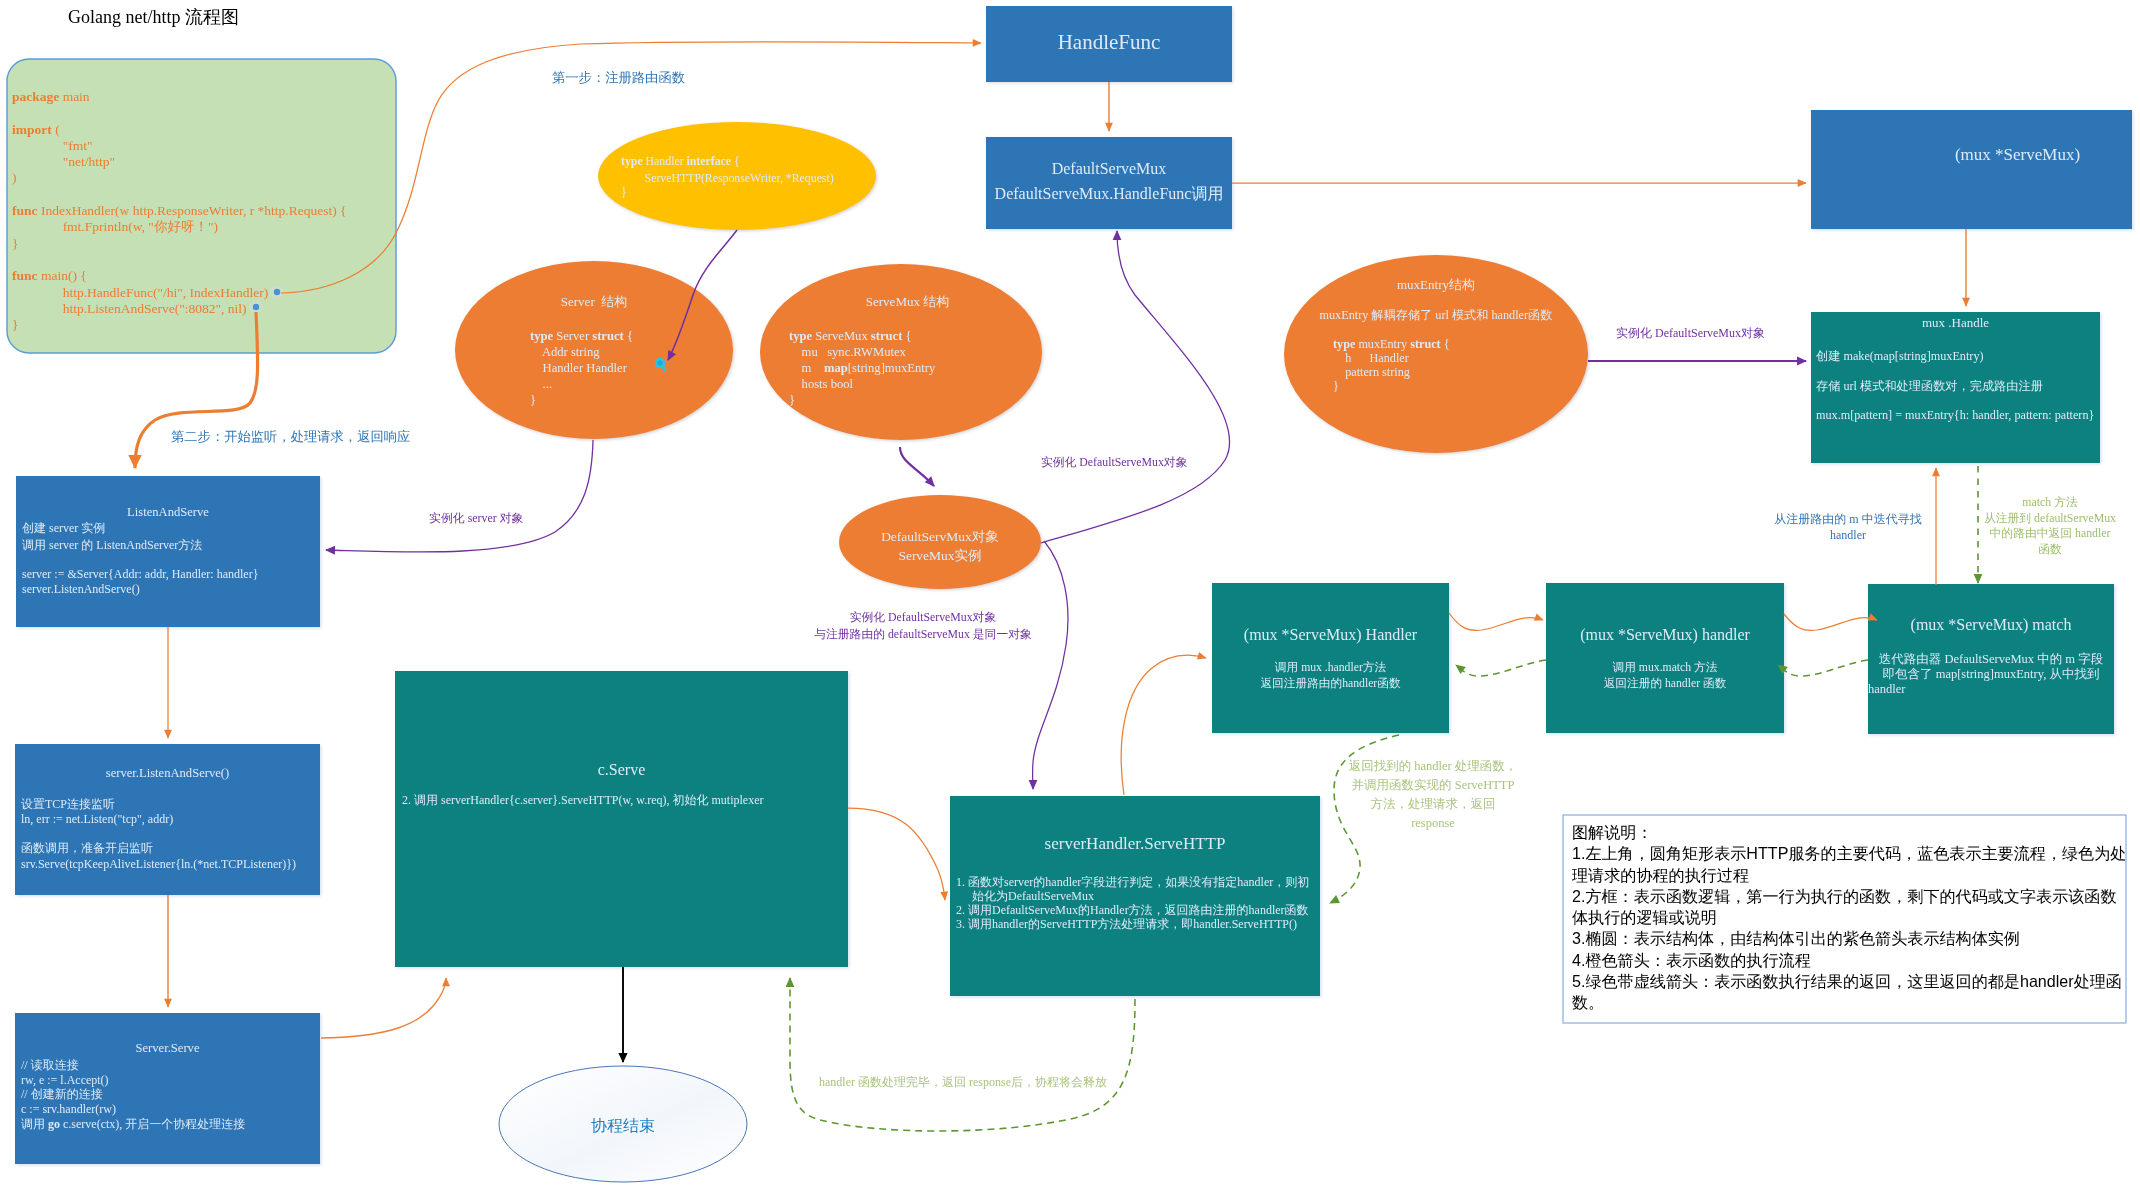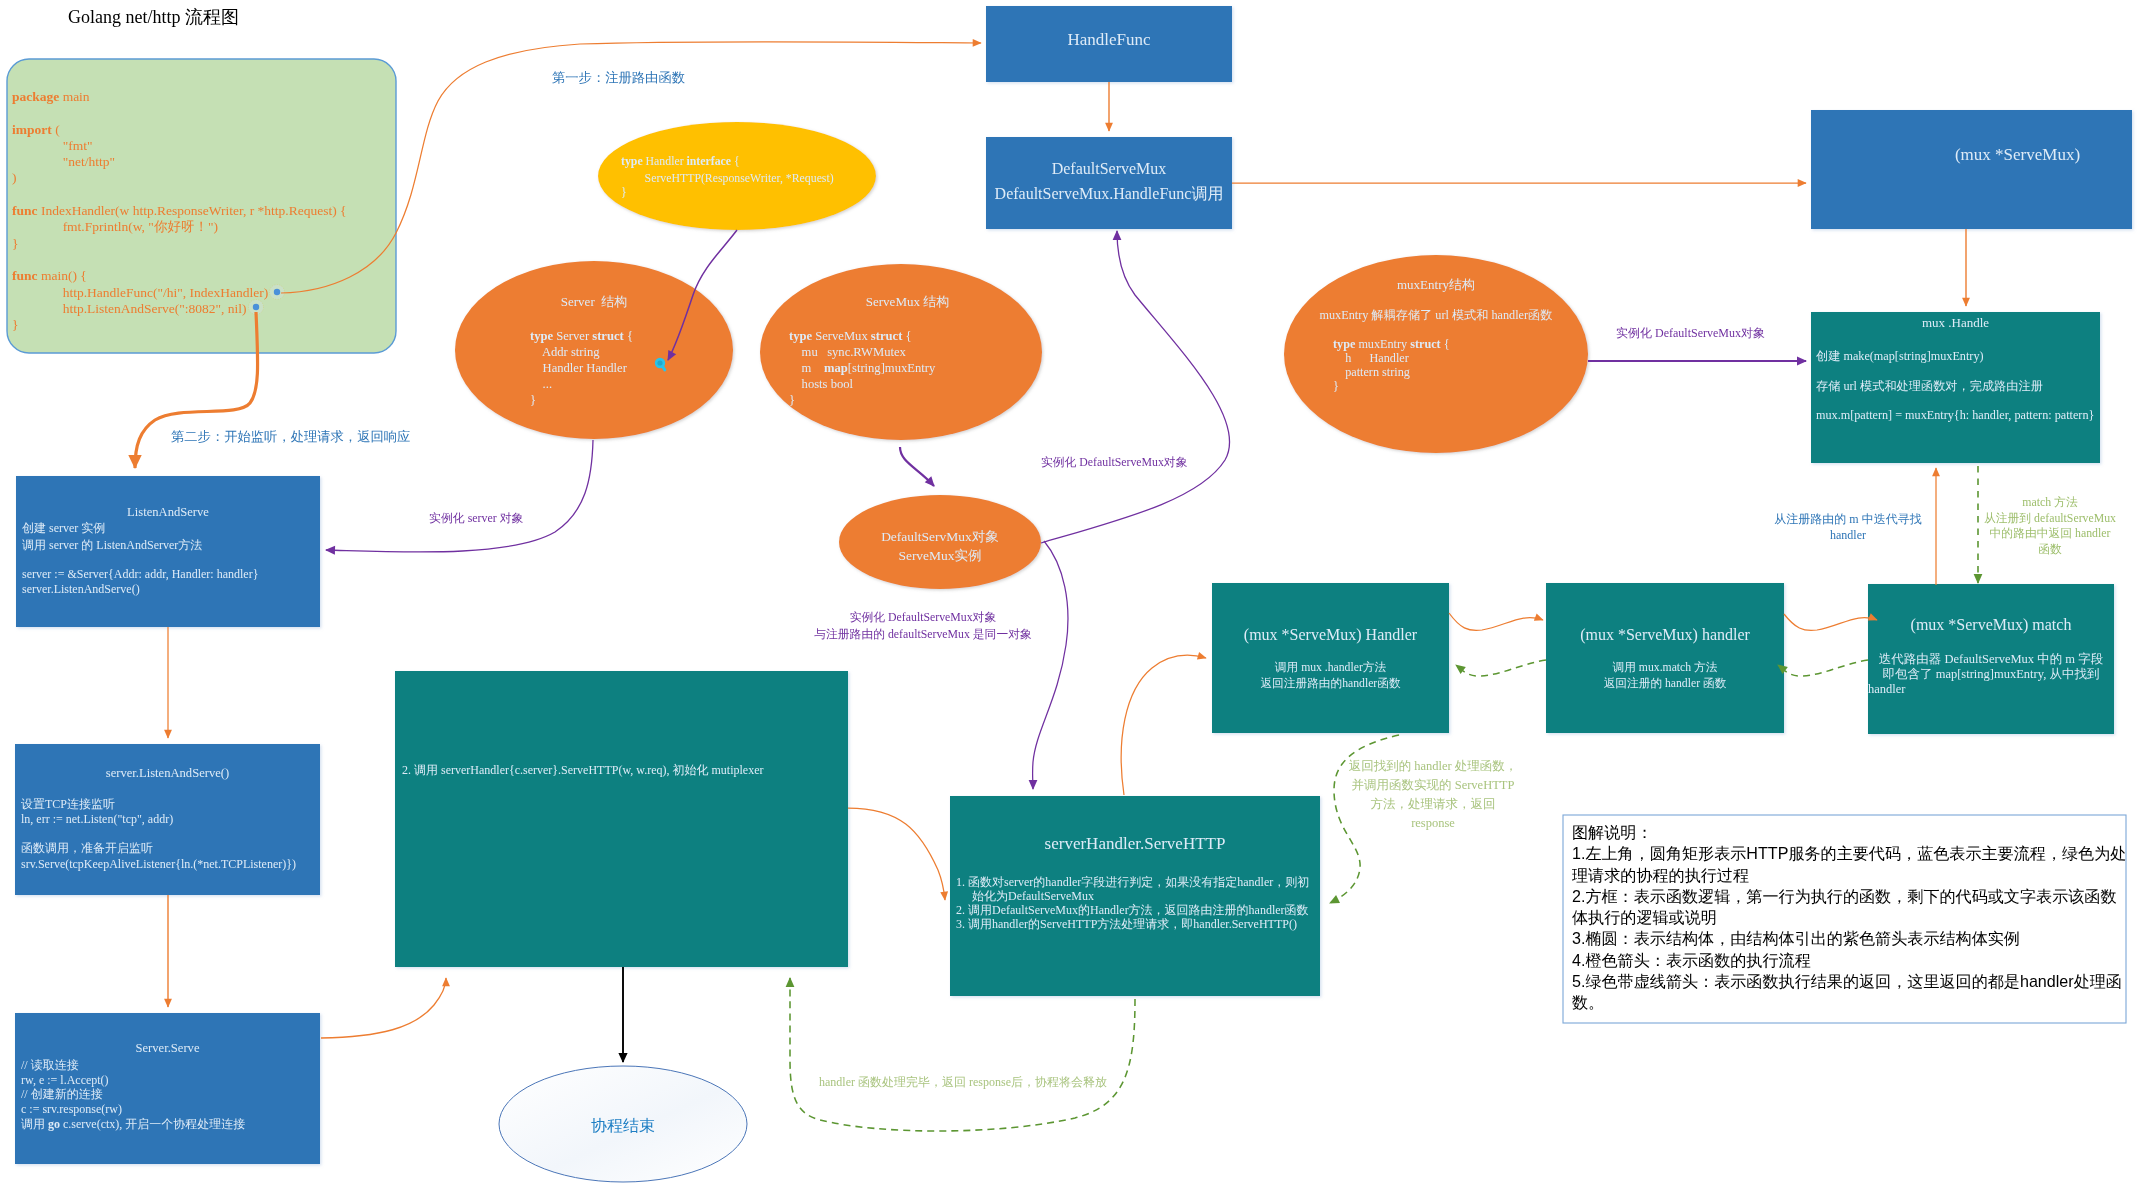--- a/index.html
+++ b/index.html
@@ -176,21 +176,21 @@
 
     <path d="M1135,999 C1135,1070 1125,1105 1075,1118 C1000,1135 880,1135 820,1120 C798,1114 790,1100 790,1060 C790,1020 790,1000 790,978" stroke="#5C9632" stroke-width="1.55" stroke-dasharray="7,5" marker-end="url(#ar-g)"></path>
   </g>
 </svg>
 
 <div id="textlayer">
       <div class="tx ttl" style="left:68px;top:7px;">Golang net/http 流程图</div>
       <div class="codebox" style="left:12px;top:89px;width:380px;"><div><b>package</b> main</div><div>​</div><div><b>import</b> (</div><div>	"fmt"</div><div>	"net/http"</div><div>)</div><div>​</div><div><b>func</b> IndexHandler(w http.ResponseWriter, r *http.Request) {</div><div>	fmt.Fprintln(w, "你好呀！")</div><div>}</div><div>​</div><div><b>func</b> main() {</div><div>	http.HandleFunc("/hi", IndexHandler)</div><div>	http.ListenAndServe(":8082", nil)</div><div>}</div></div>
       <div class="tx" style="left:552px;top:70px;color:#2E75B6;font-size:13.3px;">第一步：注册路由函数</div>
       <div class="tx" style="left:171px;top:429px;color:#2E75B6;font-size:13.3px;">第二步：开始监听，处理请求，返回响应</div>
-      <div class="boxtxt" style="left:986px;top:30px;width:246px;font-size:17px;">HandleFunc</div>
+      <div class="boxtxt" style="left:986px;top:30px;width:246px;font-size:21px;">HandleFunc</div>
       <div class="boxtxt" style="left:986px;top:156px;width:246px;font-size:16px;line-height:25px;">
         <div>DefaultServeMux</div>
         <div>DefaultServeMux.HandleFunc调用</div>
       </div>
       <div class="boxtxt" style="left:1857px;top:132px;width:321px;font-size:17px;line-height:46px;">
         <div>(mux *ServeMux)</div>
       </div>
       <div class="boxtxt" style="left:1811px;top:314px;width:289px;font-size:12.2px;">
         <div style="text-align:center;line-height:18px;font-size:13px;">mux .Handle</div>
         <div style="height:10px;"></div>
@@ -213,24 +213,25 @@
         <div style="text-align:left;padding-left:6px;line-height:15px;">ln, err := net.Listen("tcp", addr)</div>
         <div style="height:14px;"></div>
         <div style="text-align:left;padding-left:6px;line-height:15px;">函数调用，准备开启监听</div>
         <div style="text-align:left;padding-left:6px;line-height:16px;">srv.Serve(tcpKeepAliveListener{ln.(*net.TCPListener)})</div>
       </div>
       <div class="boxtxt" style="left:15px;top:1040px;width:305px;font-size:12px;">
         <div style="text-align:center;line-height:17px;font-size:12.6px;">Server.Serve</div>
         <div style="text-align:left;padding-left:6px;line-height:16px;">// 读取连接</div>
         <div style="text-align:left;padding-left:6px;line-height:14px;">rw, e := l.Accept()</div>
         <div style="text-align:left;padding-left:6px;line-height:15px;">// 创建新的连接</div>
-        <div style="text-align:left;padding-left:6px;line-height:15px;">c := srv.response(rw)</div>
+        <div style="text-align:left;padding-left:6px;line-height:15px;">c := srv.handler(rw)</div>
         <div style="text-align:left;padding-left:6px;line-height:15px;">调用 <b>go</b> c.serve(ctx), 开启一个协程处理连接</div>
       </div>
       <div class="boxtxt" style="left:395px;top:755px;width:453px;font-size:12px;">
+        <div style="text-align:center;line-height:30px;font-size:16px;">c.Serve</div>
         <div style="text-align:left;padding-left:7px;line-height:31px;">2. 调用 serverHandler{c.server}.ServeHTTP(w, w.req), 初始化 mutiplexer</div>
       </div>
       <div class="boxtxt" style="left:950px;top:833px;width:370px;font-size:12px;">
         <div style="text-align:center;line-height:22px;font-size:17px;">serverHandler.ServeHTTP</div>
         <div style="height:20px;"></div>
         <div style="text-align:left;padding-left:6px;line-height:14px;">1. 函数对server的handler字段进行判定，如果没有指定handler，则初</div>
         <div style="text-align:left;padding-left:22px;line-height:14px;">始化为DefaultServeMux</div>
         <div style="text-align:left;padding-left:6px;line-height:14px;">2. 调用DefaultServeMux的Handler方法，返回路由注册的handler函数</div>
         <div style="text-align:left;padding-left:6px;line-height:14px;">3. 调用handler的ServeHTTP方法处理请求，即handler.ServeHTTP()</div>
       </div>

